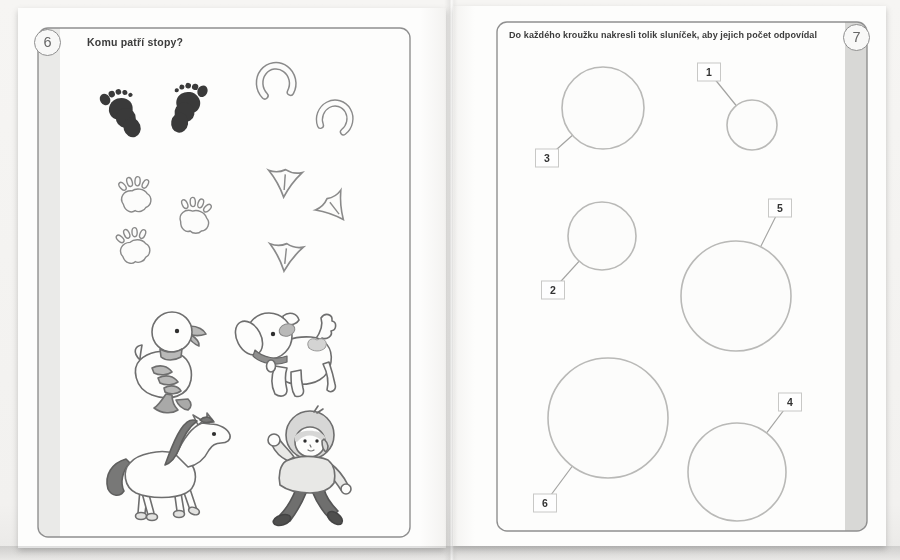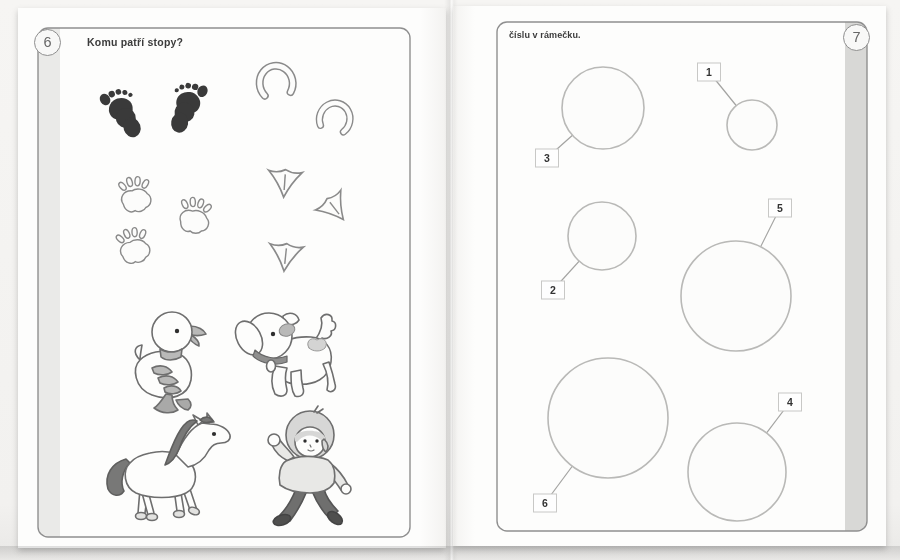--- a/index.html
+++ b/index.html
@@ -236,15 +236,15 @@
         <text x="790" y="405.8" text-anchor="middle" class="box-label">4</text>
       </g>
   </svg>
 
   <div class="badge" id="badge-left">6</div>
   <div class="badge" id="badge-right">7</div>
 
   <div class="page-title">Komu patří stopy?</div>
 
   <div class="instruction">
-    <div>číslu v rámečku.</div>
+    <div>Do každého kroužku nakresli tolik sluníček, aby jejich počet odpovídal</div>
   </div>
 </div>
 
 </body></html>

